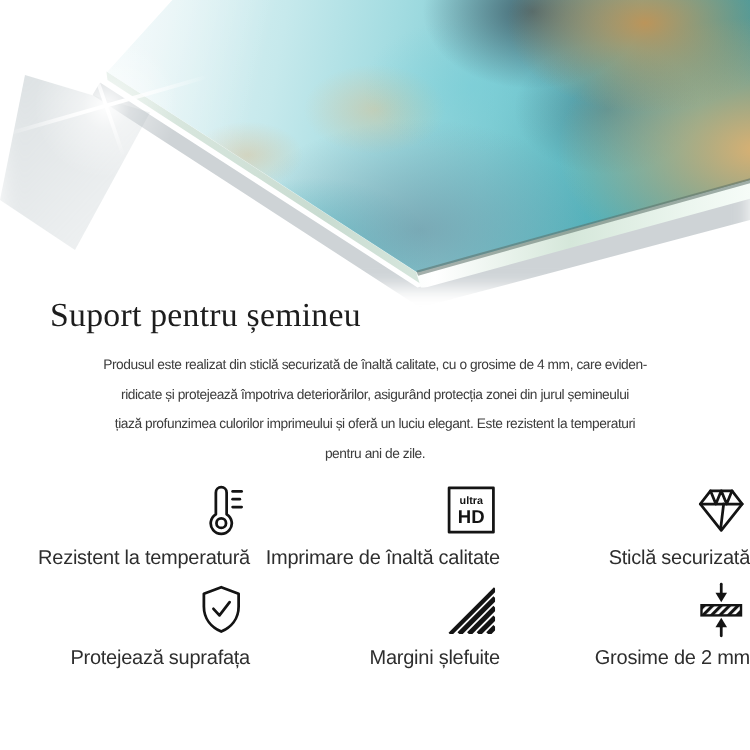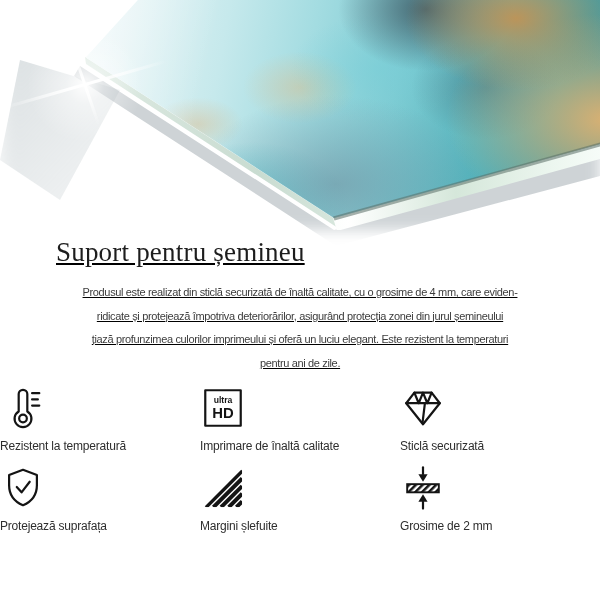--- a/index.html
+++ b/index.html
@@ -59,42 +59,42 @@
     position:absolute;left:0;top:83px;width:170px;height:3px;border-radius:2px;
     background:linear-gradient(90deg, rgba(255,255,255,0) 0%, #ffffff 42%, #ffffff 58%, rgba(255,255,255,0) 100%);
     transform:rotate(-16deg);
   }
   .sparkle .ray2{
     position:absolute;left:42px;top:83px;width:86px;height:2.5px;border-radius:2px;
     background:linear-gradient(90deg, rgba(255,255,255,0) 0%, #ffffff 45%, #ffffff 55%, rgba(255,255,255,0) 100%);
     transform:rotate(71deg);
   }
   
-  .content{padding:0 56px;text-decoration:underline;}
+  .content{padding:0 40px;}
   h1{
     margin:6px 0 0 0;
     font-family:"Liberation Serif","DejaVu Serif",serif;
     font-weight:400;color:#1d1d1d;
     font-size:27px;line-height:32px;letter-spacing:.2px;
   }
   h1 .h-line{display:block;white-space:nowrap;}
   .desc{margin:13px 0 0 0;}
   .p-line{
     display:block;white-space:nowrap;
     font-size:11px;line-height:23.5px;letter-spacing:-.35px;color:#3c3c3c;text-align:center;
   }
   
   .features{
     display:grid;grid-template-columns:repeat(3,1fr);
     row-gap:11px;margin-top:10px;width:600px;
   }
-  .feature{display:flex;flex-direction:column;align-items:flex-start;gap:8px;}
+  .feature{display:flex;flex-direction:column;align-items:flex-end;gap:8px;}
   .feature svg{width:46px;height:46px;display:block;}
   .feature-label{
-    font-size:12px;color:#2e2e2e;letter-spacing:-.2px;text-align:center;line-height:15px;
+    font-size:16px;color:#2e2e2e;letter-spacing:-.2px;text-align:center;line-height:15px;
   }
   .ico{stroke:#141414;fill:none;stroke-width:2.3;stroke-linecap:round;stroke-linejoin:round;}
   .ico-fill{fill:#141414;stroke:none;}
   text.badge-small{font:700 9px "Liberation Sans",sans-serif;fill:#141414;}
   text.badge-big{font:700 15.5px "Liberation Sans",sans-serif;fill:#141414;}
 </style>
 </head>
 <body>
 
 <div class="hero">

